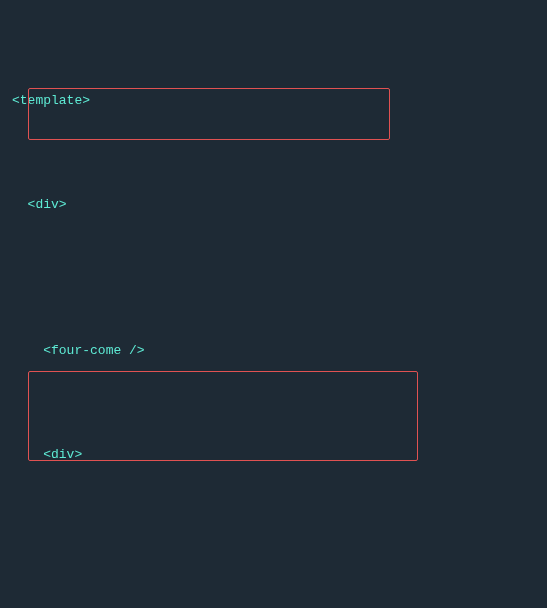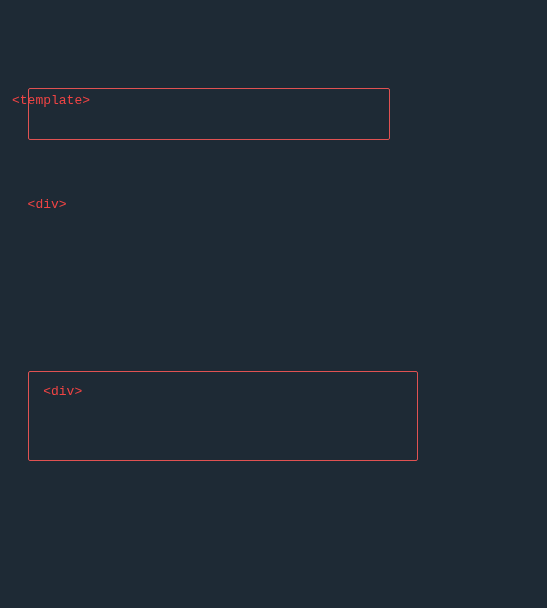--- a/index.html
+++ b/index.html
@@ -17,21 +17,21 @@
       padding: 8px 0;
       line-height: 1.6;
       white-space: pre;
     }
     .line {
       display: block;
       padding: 0 12px;
       min-height: 20px;
     }
     
-    .tag { color: #ef4444; }
+    .tag { color: #5eead4; }
     .highlight-box {
       position: absolute;
       border: 1.5px solid #e05252;
       border-radius: 2px;
       pointer-events: none;
     }
   </style>
 </head>
 <body>
 
@@ -39,20 +39,21 @@
 
   
   <span class="line"><span class="tag">&lt;template&gt;</span></span>
 
   
   <span class="line">  <span class="tag">&lt;div&gt;</span></span>
 
   
 
   
+  <span class="line">    <span class="tag">&lt;four-come /&gt;</span></span>
 
   
   <span class="line">    <span class="tag">&lt;div&gt;</span></span>
 
   
   
 
   
   
 

